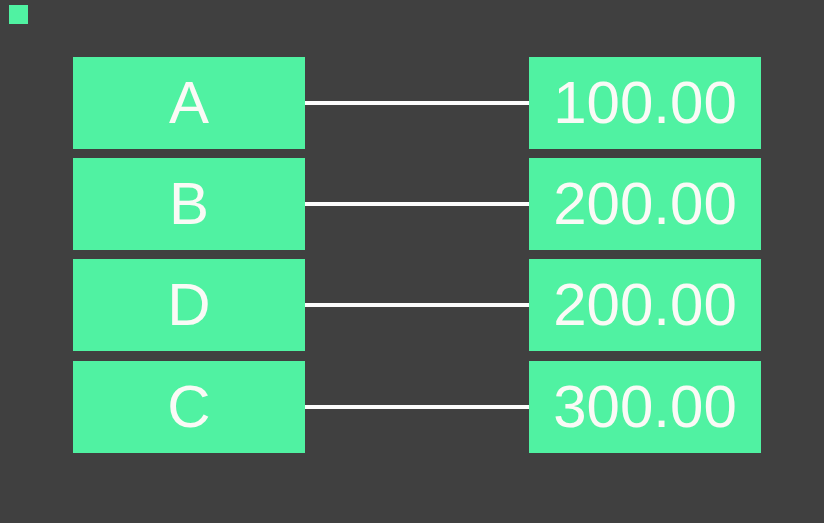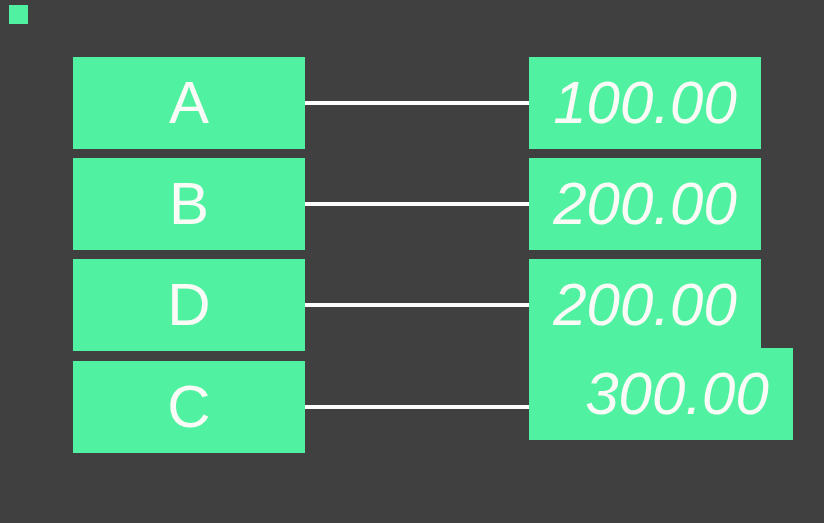--- a/index.html
+++ b/index.html
@@ -35,21 +35,21 @@
     position: absolute;
     width: 232px;
     height: 92px;
     background: var(--green, #50F2A2);
     display: flex;
     align-items: center;
     justify-content: center;
     z-index: 2;
   }
   .box-key   { left: 73px;  }
-  .box-value { left: 529px; font-style: italic; }
+  .box-value { left: 529px; }
   .box .label {
     color: var(--text, #FAFAF6);
     font-size: 60px;
     line-height: 1;
     white-space: nowrap;
   }
 </style>
 </head>
 <body>
 
@@ -74,17 +74,17 @@
       <div class="box box-key" style="top: 259px;">
         <span class="label">D</span>
       </div>
       <div class="box box-value" style="top: 259px;">
         <span class="label">200.00</span>
       </div>
       <div class="connector" style="top: 405px;"></div>
       <div class="box box-key" style="top: 361px;">
         <span class="label">C</span>
       </div>
-      <div class="box box-value" style="top: 348px; padding-left: 32px;">
+      <div class="box box-value" style="top: 361px;">
         <span class="label">300.00</span>
       </div>
     </div>
 </div>
 
 </body></html>

